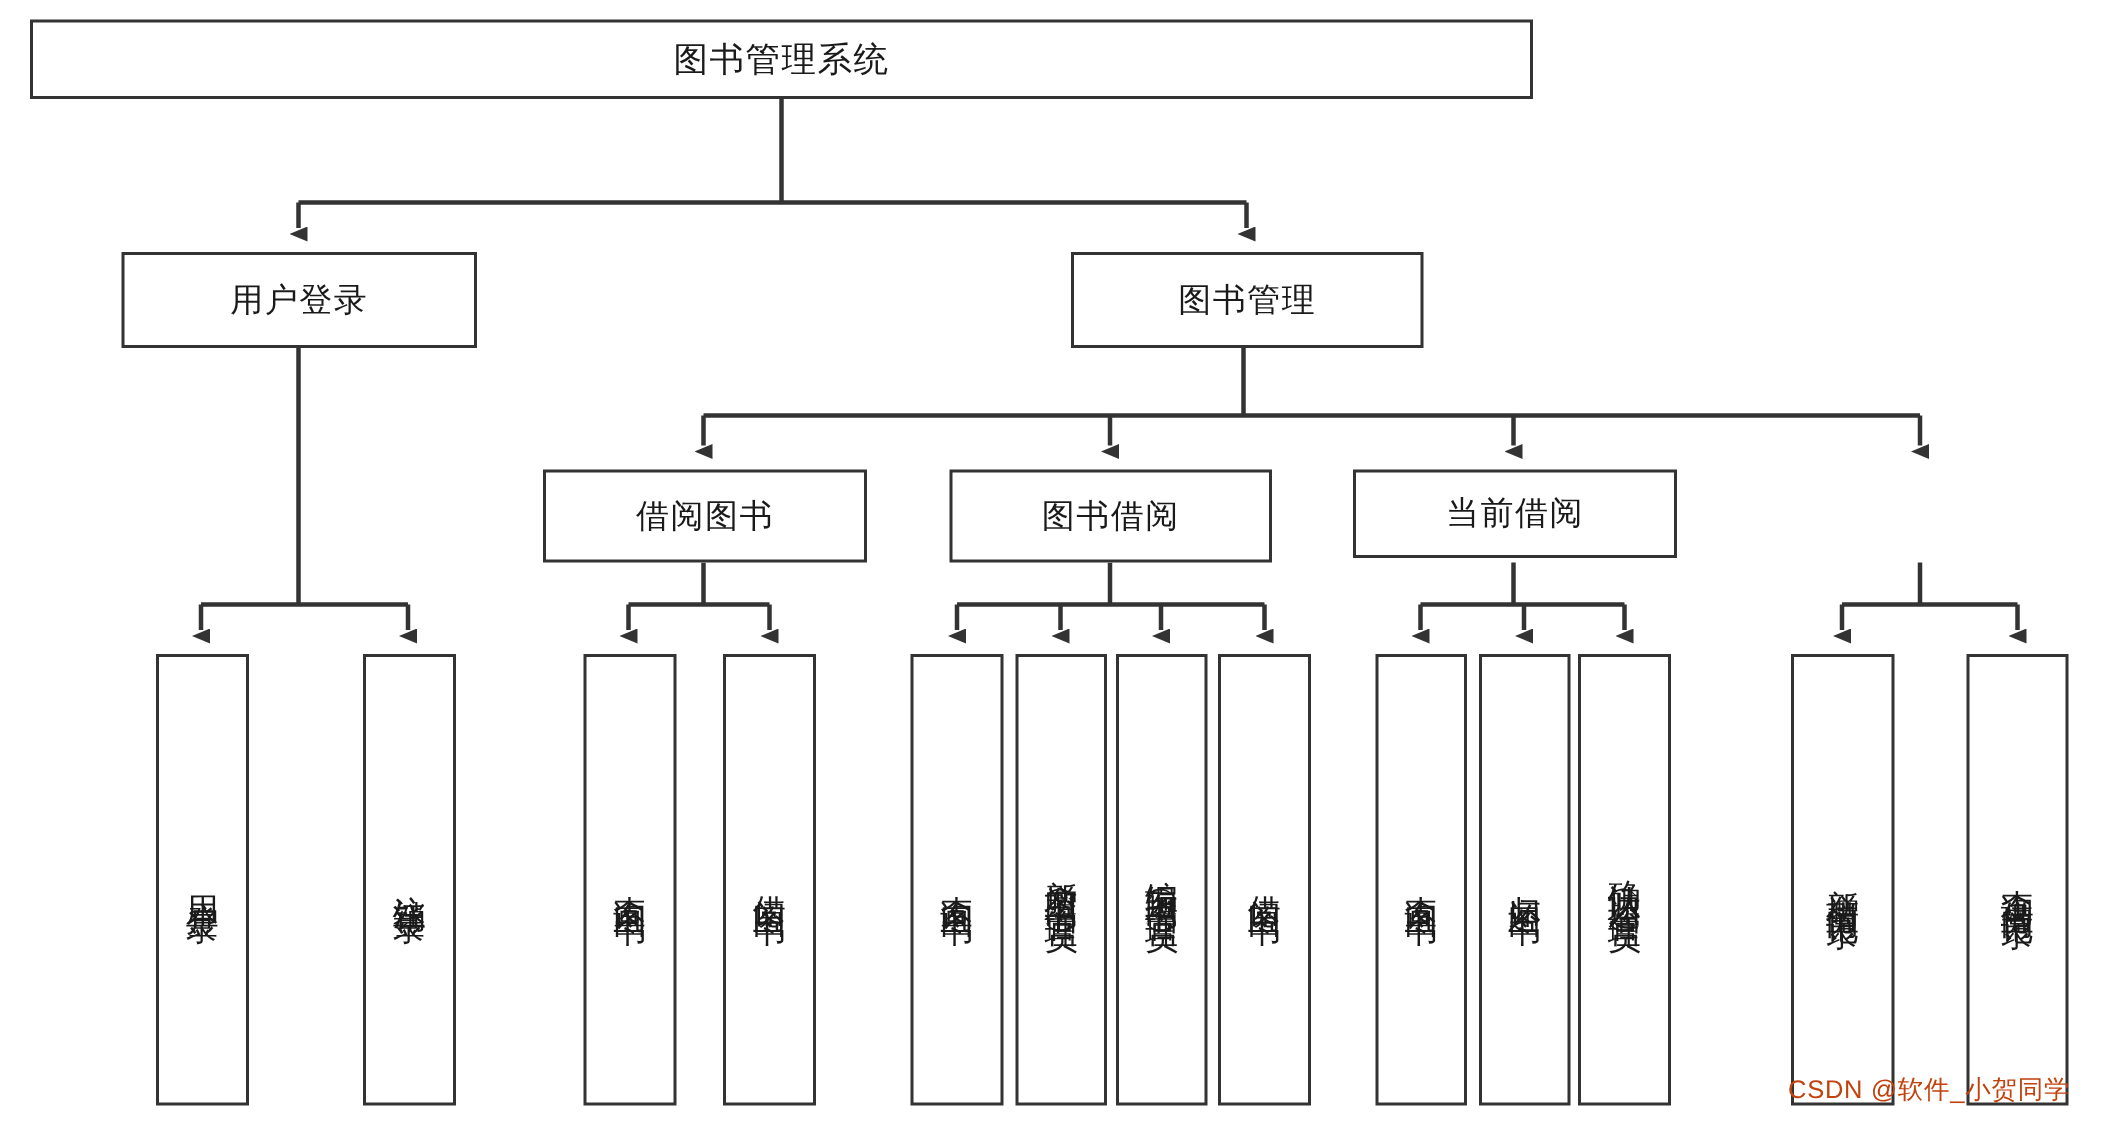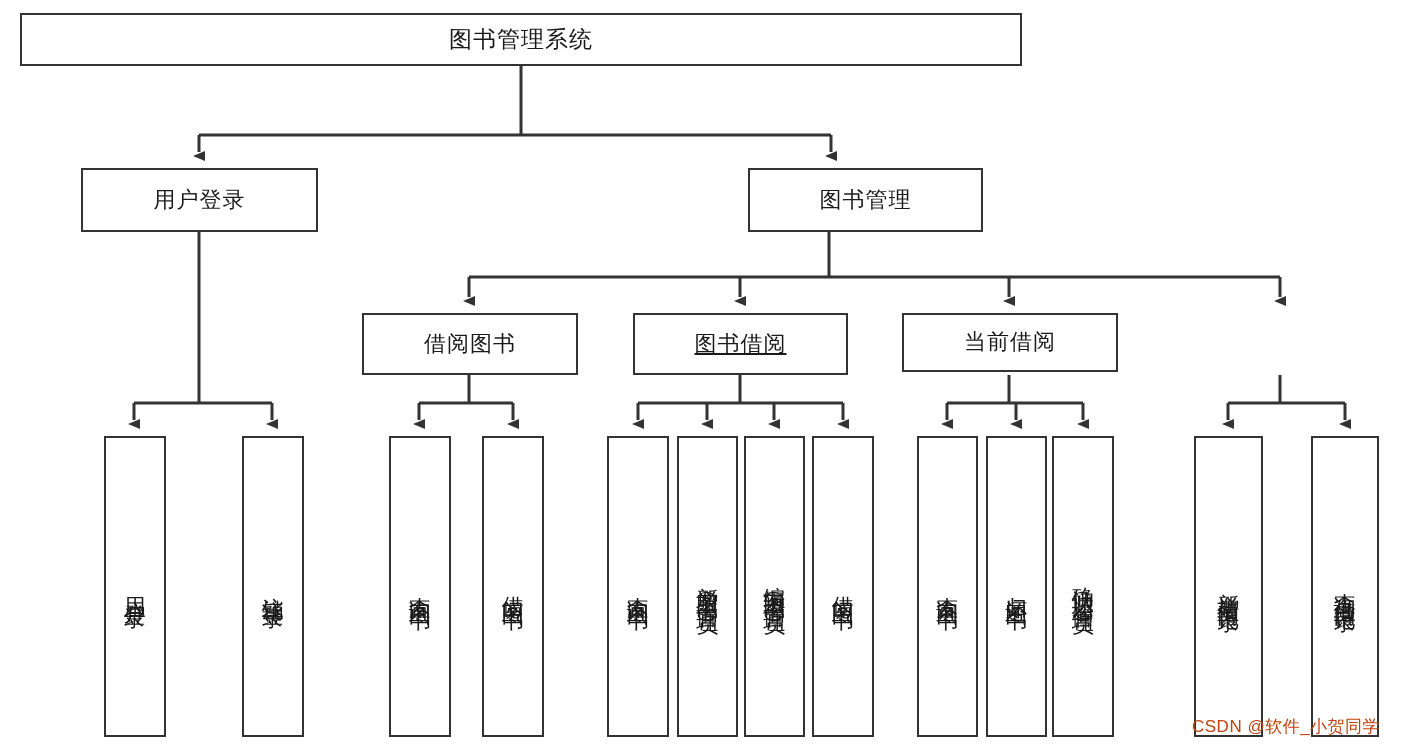--- a/index.html
+++ b/index.html
@@ -112,24 +112,24 @@
       <path d="M1280,375 L1280,403"></path>
       <path d="M1228,403 L1345,403"></path>
       <path d="M1228,403 L1228,420" marker-end="url(#arrow)"></path>
       <path d="M1345,403 L1345,420" marker-end="url(#arrow)"></path>
     </g>
   </svg>
 
   <div class="node horiz root" style="left:20px; top:13px; width:1002px; height:53px;">图书管理系统</div>
 
   <div class="node horiz" style="left:81px; top:168px; width:237px; height:64px;">用户登录</div>
-  <div class="node horiz" style="left:748px; top:168px; width:235px; height:64px;">图书管理</div>
+  <div class="node horiz" style="left:714px; top:168px; width:235px; height:64px;">图书管理</div>
 
   <div class="node horiz" style="left:362px; top:313px; width:216px; height:62px;">借阅图书</div>
-  <div class="node horiz" style="left:633px; top:313px; width:215px; height:62px;text-decoration:underline;">图书借阅</div>
+  <div class="node horiz" style="left:633px; top:313px; width:215px; height:62px;">图书借阅</div>
   <div class="node horiz" style="left:902px; top:313px; width:216px; height:59px;">当前借阅</div>
 
   <div class="node vert" style="left:104px; top:436px; width:62px; height:301px;">用户登录</div>
   <div class="node vert" style="left:242px; top:436px; width:62px; height:301px;">注销登录</div>
   <div class="node vert" style="left:389px; top:436px; width:62px; height:301px;">查询图书</div>
   <div class="node vert" style="left:482px; top:436px; width:62px; height:301px;">借阅图书</div>
   <div class="node vert" style="left:607px; top:436px; width:62px; height:301px;">查询图书</div>
   <div class="node vert" style="left:677px; top:436px; width:61px; height:301px;">新增图书（管理员）</div>
   <div class="node vert" style="left:744px; top:436px; width:61px; height:301px;">编辑图书（管理员）</div>
   <div class="node vert" style="left:812px; top:436px; width:62px; height:301px;">借阅图书</div>

